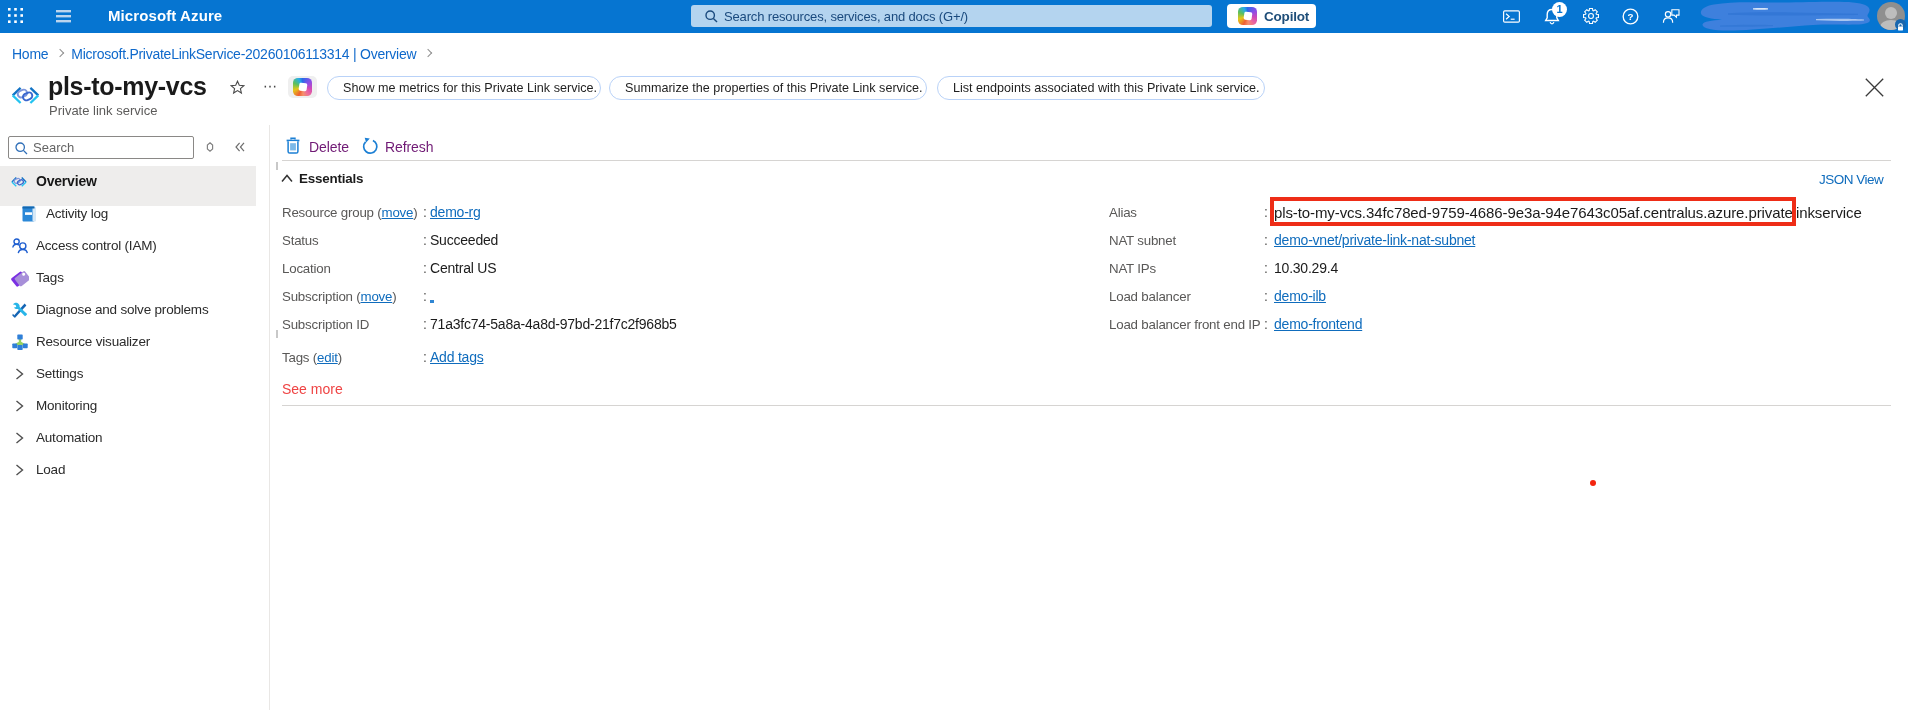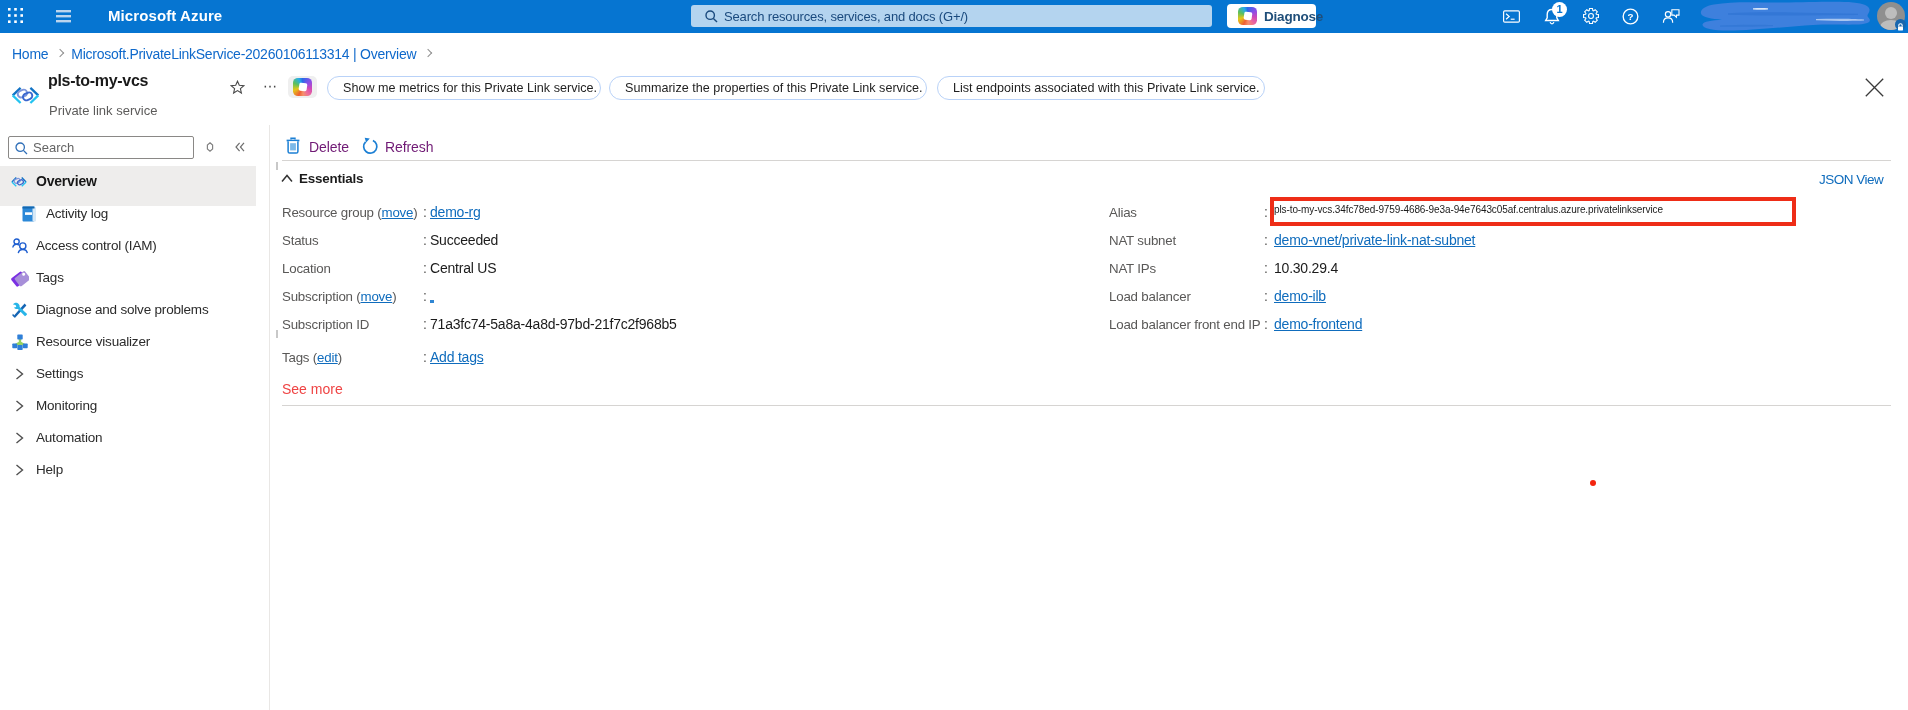--- a/index.html
+++ b/index.html
@@ -38,21 +38,21 @@
   
   #breadcrumb { position:absolute; left:12px; top:46px; font-size:14px; letter-spacing:-0.26px; }
   #breadcrumb a { color:#0f69cb; text-decoration:none; }
   #breadcrumb .sep { display:inline-block; width:6px; height:10px; margin:0 8px 0 9px;
     background:none; position:relative; }
   #breadcrumb .sep::before { content:""; position:absolute; left:0; top:1px; width:5px; height:5px;
     border-top:1.4px solid #8f8f8f; border-right:1.4px solid #8f8f8f; transform:rotate(45deg); }
 
   
   #titleicon { position:absolute; left:11px; top:87px; }
-  #title { position:absolute; left:48px; top:72px; font-size:16px; font-weight:700; color:#1a1a1a; letter-spacing:-0.3px; }
+  #title { position:absolute; left:48px; top:72px; font-size:25px; font-weight:700; color:#1a1a1a; letter-spacing:-0.3px; }
   #subtitle { position:absolute; left:49px; top:103px; font-size:13px; color:#5c5b5a; }
   #star { position:absolute; left:230px; top:80px; }
   #dots3 { position:absolute; left:263px; top:78px; font-size:14px; color:#454545; letter-spacing:1px; }
   #cpchipicon { position:absolute; left:288px; top:76px; width:29px; height:22px; background:#efefef; border-radius:5px; }
   .chip { position:absolute; top:76px; height:24px; border:1px solid #b9d2f8; border-radius:12px;
     background:#fff; font-size:12.6px; color:#1f1f1f; line-height:22px; padding:0 15px; white-space:nowrap; }
   #closex { position:absolute; left:1865px; top:78px; }
 
   
   #sidebar { position:absolute; left:0; top:125px; width:270px; height:585px; background:#fff;
@@ -120,21 +120,21 @@
     <div id="searchpill">
       <svg class="abs" style="left:14px;top:5px" width="13" height="13" viewBox="0 0 13 13">
         <circle cx="5.2" cy="5.2" r="4.2" fill="none" stroke="#1a4a7e" stroke-width="1.4"></circle>
         <line x1="8.4" y1="8.4" x2="12" y2="12" stroke="#1a4a7e" stroke-width="1.4"></line>
       </svg>
       <span>Search resources, services, and docs (G+/)</span>
     </div>
 
     <div id="copilotbtn">
       <div class="cplogo abs" style="left:11px;top:3px;width:19px;height:18px;"></div>
-      <div class="txt">Diagnose</div>
+      <div class="txt">Copilot</div>
     </div>
 
     <svg class="tbico" style="left:1503px;top:10px" width="17" height="13" viewBox="0 0 22 16">
       <rect x="0.8" y="0.8" width="20.4" height="14.4" rx="1.5" fill="none" stroke="#fff" stroke-width="1.5"></rect>
       <path d="M4 4.5 L8 8 L4 11.5" fill="none" stroke="#fff" stroke-width="1.5"></path>
       <line x1="10" y1="11.5" x2="15" y2="11.5" stroke="#fff" stroke-width="1.5"></line>
     </svg>
 
     <svg class="tbico" style="left:1544px;top:8px" width="16" height="17" viewBox="0 0 17 18">
       <path d="M8.5 1.5 C5.3 1.5 3.4 3.8 3.4 7 L3.4 10.5 L1.8 13.2 L15.2 13.2 L13.6 10.5 L13.6 7 C13.6 3.8 11.7 1.5 8.5 1.5 Z" fill="none" stroke="#fff" stroke-width="1.5"></path>
@@ -298,21 +298,21 @@
     <div class="sbrow" style="top:297px;">
       <svg class="sbchev" width="9" height="12" viewBox="0 0 9 12">
           <path d="M1.5 1 L7.5 6 L1.5 11" fill="none" stroke="#4f4f4f" stroke-width="1.4"></path>
         </svg>
       <span class="lbl">Automation</span>
     </div>
     <div class="sbrow" style="top:329px;">
       <svg class="sbchev" width="9" height="12" viewBox="0 0 9 12">
           <path d="M1.5 1 L7.5 6 L1.5 11" fill="none" stroke="#4f4f4f" stroke-width="1.4"></path>
         </svg>
-      <span class="lbl">Help</span>
+      <span class="lbl">Load</span>
     </div>
   </div>
   <div class="scrollmark" style="top:162px;height:8px;"></div>
   <div class="scrollmark" style="top:330px;height:8px;"></div>
 
   <div id="toolbar">
     <svg class="abs" style="left:3px;top:1px" width="14" height="17" viewBox="0 0 14 17">
       <path d="M5 2.6 L5 1.2 L9 1.2 L9 2.6" fill="none" stroke="#1b7fd4" stroke-width="1.4"></path>
       <line x1="0.6" y1="3.5" x2="13.4" y2="3.5" stroke="#1b7fd4" stroke-width="1.7"></line>
       <path d="M2.1 4.3 L2.1 14.4 Q2.1 16 3.7 16 L10.3 16 Q11.9 16 11.9 14.4 L11.9 4.3" fill="#fff" stroke="#1b7fd4" stroke-width="1.5"></path>
@@ -336,21 +336,21 @@
   <div id="jsonview">JSON View</div>
 
   <div class="erow" style="left:282px;top:204px;"><span class="lb">Resource group (<a class="u">move</a>)</span><span class="cl abs" style="left:141px;">:</span><a class="u abs" style="left:148px;">demo-rg</a></div>
   <div class="erow" style="left:282px;top:232px;"><span class="lb">Status</span><span class="cl abs" style="left:141px;">:</span><span class="vl abs" style="left:148px;">Succeeded</span></div>
   <div class="erow" style="left:282px;top:260px;"><span class="lb">Location</span><span class="cl abs" style="left:141px;">:</span><span class="vl abs" style="left:148px;">Central US</span></div>
   <div class="erow" style="left:282px;top:288px;"><span class="lb">Subscription (<a class="u">move</a>)</span><span class="cl abs" style="left:141px;">:</span><span class="abs" style="left:148px;top:12px;width:4px;height:3px;background:#2f86d3;"></span></div>
   <div class="erow" style="left:282px;top:316px;"><span class="lb">Subscription ID</span><span class="cl abs" style="left:141px;">:</span><span class="vl abs" style="left:148px;">71a3fc74-5a8a-4a8d-97bd-21f7c2f968b5</span></div>
   <div class="erow" style="left:282px;top:349px;"><span class="lb">Tags (<a class="u">edit</a>)</span><span class="cl abs" style="left:141px;">:</span><a class="u abs" style="left:148px;">Add tags</a></div>
   <div id="seemore">See more</div>
 
-  <div class="erow" style="left:1109px;top:204px;"><span class="lb">Alias</span><span class="cl abs" style="left:155px;">:</span><span class="vl abs" style="left:165px;font-size:10px;letter-spacing:-0.1px;text-align:right;">pls-to-my-vcs.34fc78ed-9759-4686-9e3a-94e7643c05af.centralus.azure.privatelinkservice</span></div>
+  <div class="erow" style="left:1109px;top:204px;"><span class="lb">Alias</span><span class="cl abs" style="left:155px;">:</span><span class="vl abs" style="left:165px;font-size:15px;letter-spacing:-0.1px;text-align:right;">pls-to-my-vcs.34fc78ed-9759-4686-9e3a-94e7643c05af.centralus.azure.privatelinkservice</span></div>
   <div class="erow" style="left:1109px;top:232px;"><span class="lb">NAT subnet</span><span class="cl abs" style="left:155px;">:</span><a class="u abs" style="left:165px;">demo-vnet/private-link-nat-subnet</a></div>
   <div class="erow" style="left:1109px;top:260px;"><span class="lb">NAT IPs</span><span class="cl abs" style="left:155px;">:</span><span class="vl abs" style="left:165px;">10.30.29.4</span></div>
   <div class="erow" style="left:1109px;top:288px;"><span class="lb">Load balancer</span><span class="cl abs" style="left:155px;">:</span><a class="u abs" style="left:165px;">demo-ilb</a></div>
   <div class="erow" style="left:1109px;top:316px;"><span class="lb">Load balancer front end IP</span><span class="cl abs" style="left:155px;">:</span><a class="u abs" style="left:165px;">demo-frontend</a></div>
 
   <div class="divider" style="left:282px;top:405px;width:1609px;"></div>
 
   <div id="redbox"></div>
   <div id="reddot"></div>
 

